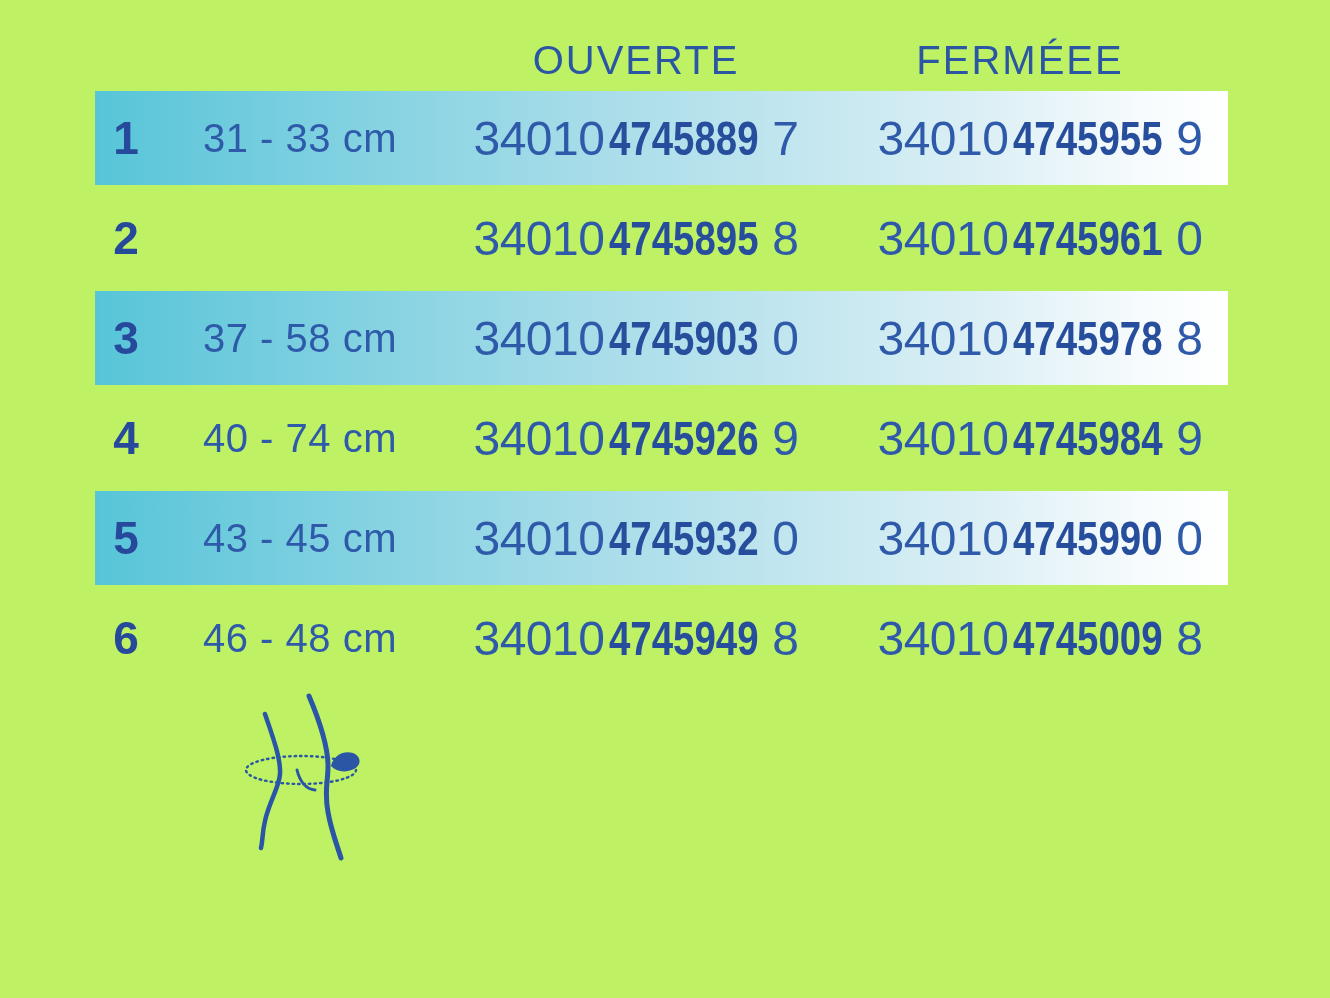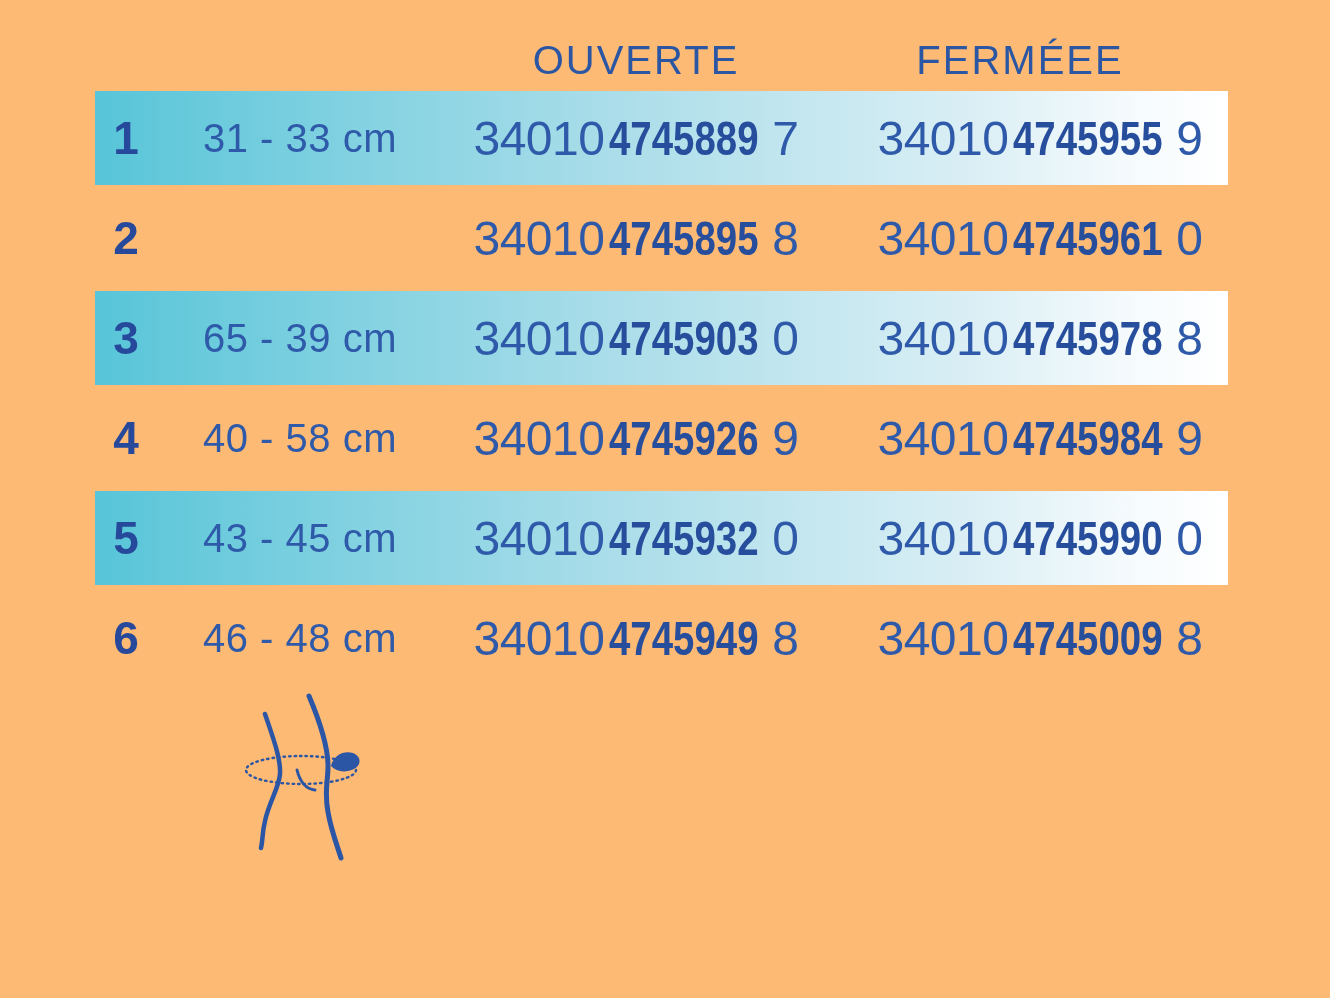--- a/index.html
+++ b/index.html
@@ -8,21 +8,21 @@
     background: #ffffff;
     width: 1330px;
     height: 998px;
     overflow: hidden;
     font-family: "Liberation Sans", sans-serif;
   }
   .page {
     position: relative;
     width: 1330px;
     height: 998px;
-    background: #fdba74;
+    background: #bef264;
   }
   
   .hdr {
     position: absolute;
     top: 34px;
     height: 52px;
     display: flex;
     align-items: center;
     justify-content: center;
     font-size: 40px;
@@ -139,37 +139,37 @@
       <div class="cell code code2">
           <span>34010</span>
           <span class="main">4745961</span>
           <span class="check">0</span>
         </div>
     </div>
 
     <div class="row band">
       <div class="bg"></div>
       <div class="cell size">3</div>
-      <div class="cell range">65 - 39 cm</div>
+      <div class="cell range">37 - 58 cm</div>
       <div class="cell code code1">
           <span>34010</span>
           <span class="main">4745903</span>
           <span class="check">0</span>
         </div>
       <div class="cell code code2">
           <span>34010</span>
           <span class="main">4745978</span>
           <span class="check">8</span>
         </div>
     </div>
 
     <div class="row">
       <div class="bg"></div>
       <div class="cell size">4</div>
-      <div class="cell range">40 - 58 cm</div>
+      <div class="cell range">40 - 74 cm</div>
       <div class="cell code code1">
           <span>34010</span>
           <span class="main">4745926</span>
           <span class="check">9</span>
         </div>
       <div class="cell code code2">
           <span>34010</span>
           <span class="main">4745984</span>
           <span class="check">9</span>
         </div>

